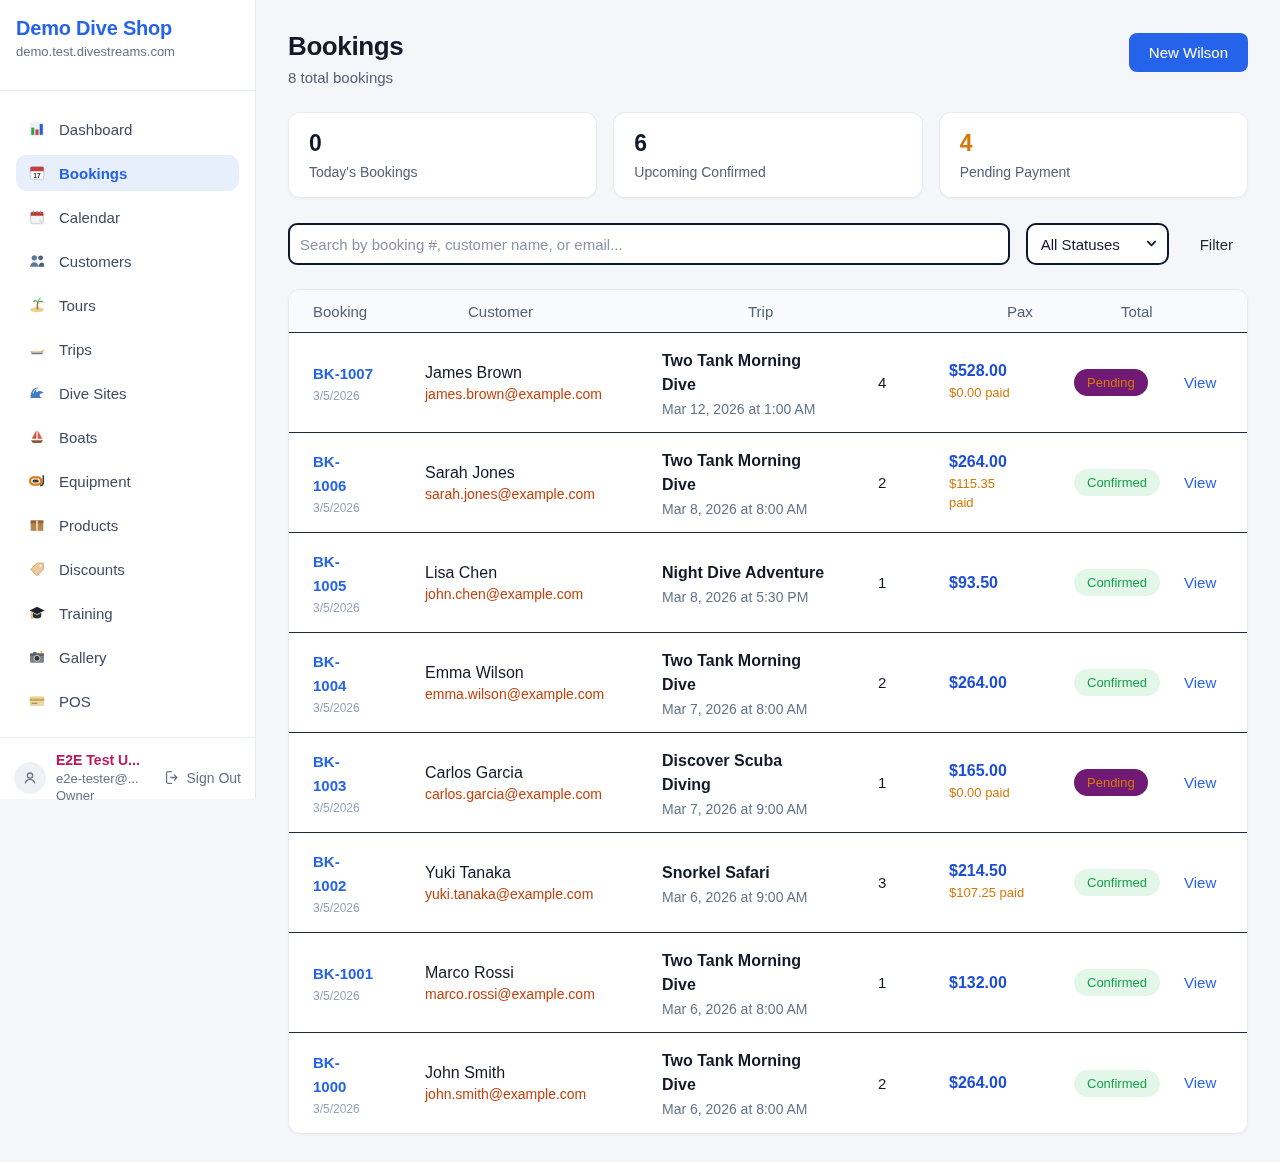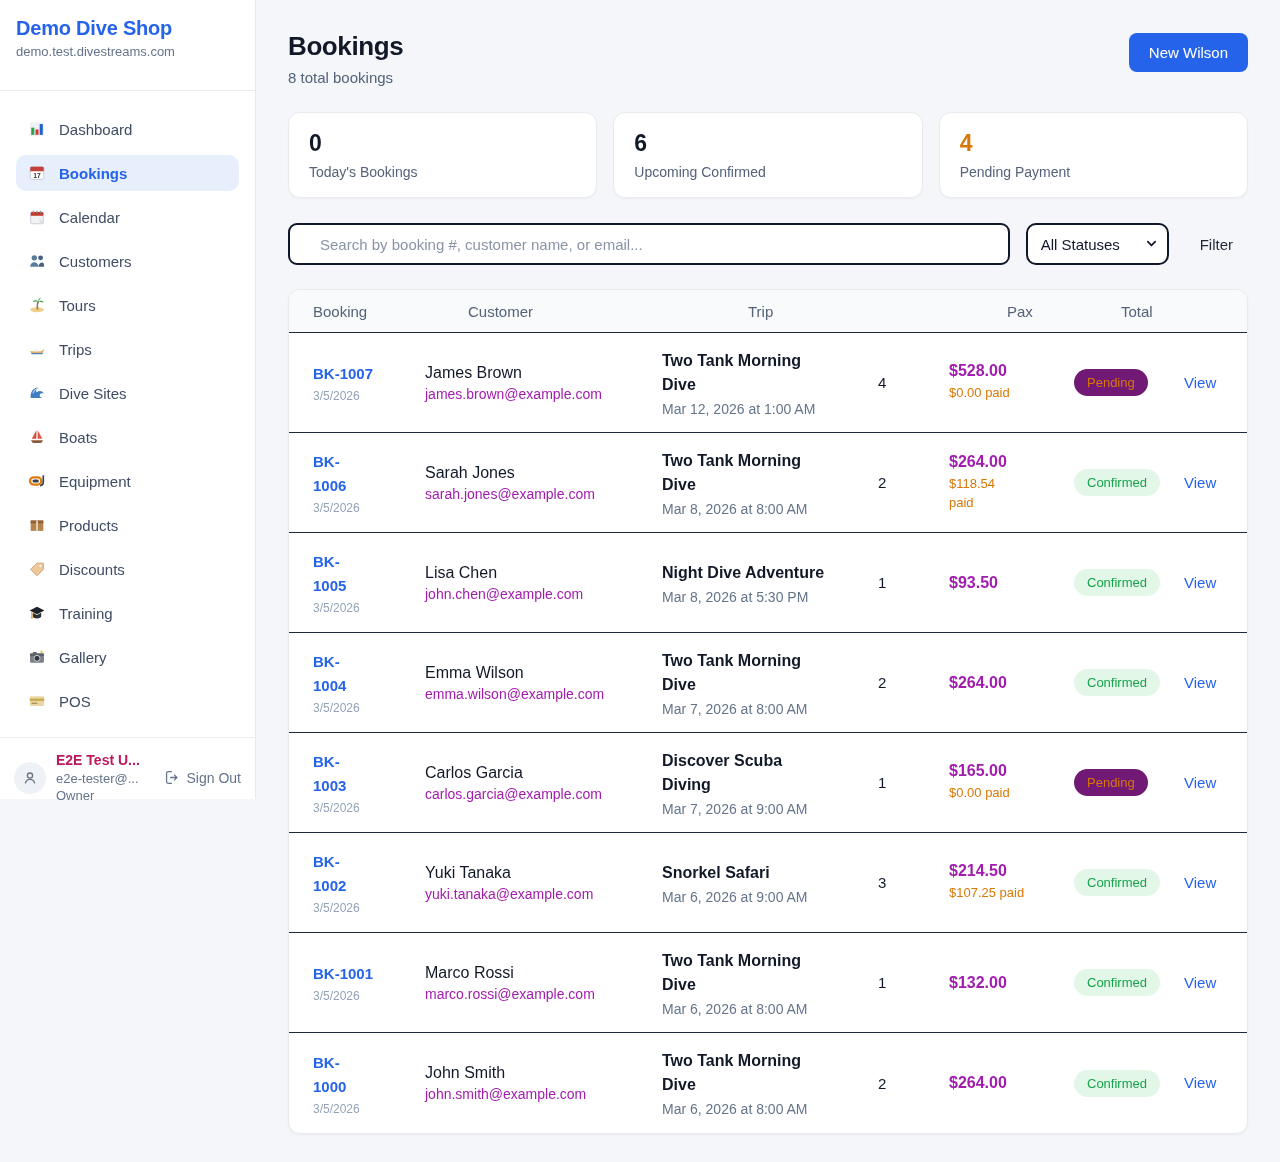--- a/index.html
+++ b/index.html
@@ -57,21 +57,21 @@
   .stat-card {
     flex:1; background:#fff; border:1px solid #e7ebf0; border-radius:12px;
     padding:17px 20px; box-shadow:0 1px 2px rgba(16,24,40,.04);
   }
   .stat-value { font-size:23px; font-weight:bold; color:#111827; }
   .stat-value.accent { color:#d97706; }
   .stat-label { font-size:14px; color:#55627a; margin-top:7px; }
   .filter-row { display:flex; align-items:center; margin-top:25px; }
   .search-input {
     flex:1; height:42px; border:2px solid #0f172a; border-radius:9px;
-    padding:0 30px; font-size:15px; font-family:inherit; color:#0f172a; background:#fff;
+    padding:0 10px; font-size:15px; font-family:inherit; color:#0f172a; background:#fff;
     outline:none;
   }
   .search-input::placeholder { color:#8a94a6; }
   .select-wrap { position:relative; margin-left:16px; }
   .status-select {
     -webkit-appearance:none; appearance:none;
     width:143px; height:42px; border:2px solid #0f172a; border-radius:10px;
     background:#fff; font-size:15px; font-family:inherit; color:#0f172a;
     padding:0 30px 0 13px; cursor:pointer; outline:none;
   }
@@ -85,26 +85,26 @@
   .tgrid { display:grid; grid-template-columns:112px 237px 216px 71px 125px 110px 1fr; padding:0 24px; align-items:center; }
   .thead { height:43px; background:#f9fafb; border-bottom:1px solid #1e293b;gap:43px; }
   .th { font-size:15px; color:#55627a; font-weight:500; }
   .trow { min-height:100px; border-bottom:1px solid #1e293b; }
   .trow:last-child { border-bottom:none; }
   .cell { padding-right:10px; }
   .bk-link { font-size:15px; font-weight:bold; color:#2563eb; text-decoration:none; display:inline-block; line-height:1.6; }
   .bk-link.bw { width:46px; overflow-wrap:break-word; }
   .bk-date { font-size:12px; color:#94a3b8; margin-top:3px; }
   .cust-name { font-size:16px; font-weight:500; color:#111827; }
-  .cust-email { font-size:14px; color:#a21caf; margin-top:4px; }
+  .cust-email { font-size:14px; color:#c2410c; margin-top:4px; }
   .trip-name { font-size:16px; font-weight:bold; color:#111827; line-height:1.5; }
   .trip-name.tw { max-width:158px; }
   .trip-when { font-size:14px; color:#64748b; margin-top:4px; }
   .pax { font-size:15px; color:#111827; }
-  .total-amt { font-size:16px; font-weight:bold; color:#a21caf; }
+  .total-amt { font-size:16px; font-weight:bold; color:#1d4ed8; }
   .total-paid { font-size:13px; color:#d97706; margin-top:4px; line-height:1.45; }
   .total-paid.pw { max-width:62px; }
   .total-paid:empty { display:none; }
   .badge {
     display:inline-block; font-size:13px; font-weight:500;
     padding:6px 13px; border-radius:999px;
   }
   .badge.pending { background:#701a75; color:#d97706; }
   .badge.confirmed { background:#e3f7e9; color:#16a34a; }
   .view-link { font-size:15px; font-weight:500; color:#2563eb; text-decoration:none; }
@@ -360,21 +360,21 @@
           <div class="cust-name">Sarah Jones</div>
           <div class="cust-email">sarah.jones@example.com</div>
         </div>
       <div class="cell">
           <div class="trip-name tw">Two Tank Morning Dive</div>
           <div class="trip-when">Mar 8, 2026 at 8:00 AM</div>
         </div>
       <div class="cell pax">2</div>
       <div class="cell">
           <div class="total-amt">$264.00</div>
-          <div class="total-paid pw">$118.54 paid</div>
+          <div class="total-paid pw">$115.35 paid</div>
         </div>
       <div class="cell"><span class="badge confirmed">Confirmed</span></div>
       <div class="cell"><a href="#" class="view-link">View</a></div>
     </div>
 
     <div class="tgrid trow">
       <div class="cell"><a href="#" class="bk-link bw">BK-1005</a><div class="bk-date">3/5/2026</div></div>
       <div class="cell">
           <div class="cust-name">Lisa Chen</div>
           <div class="cust-email">john.chen@example.com</div>

